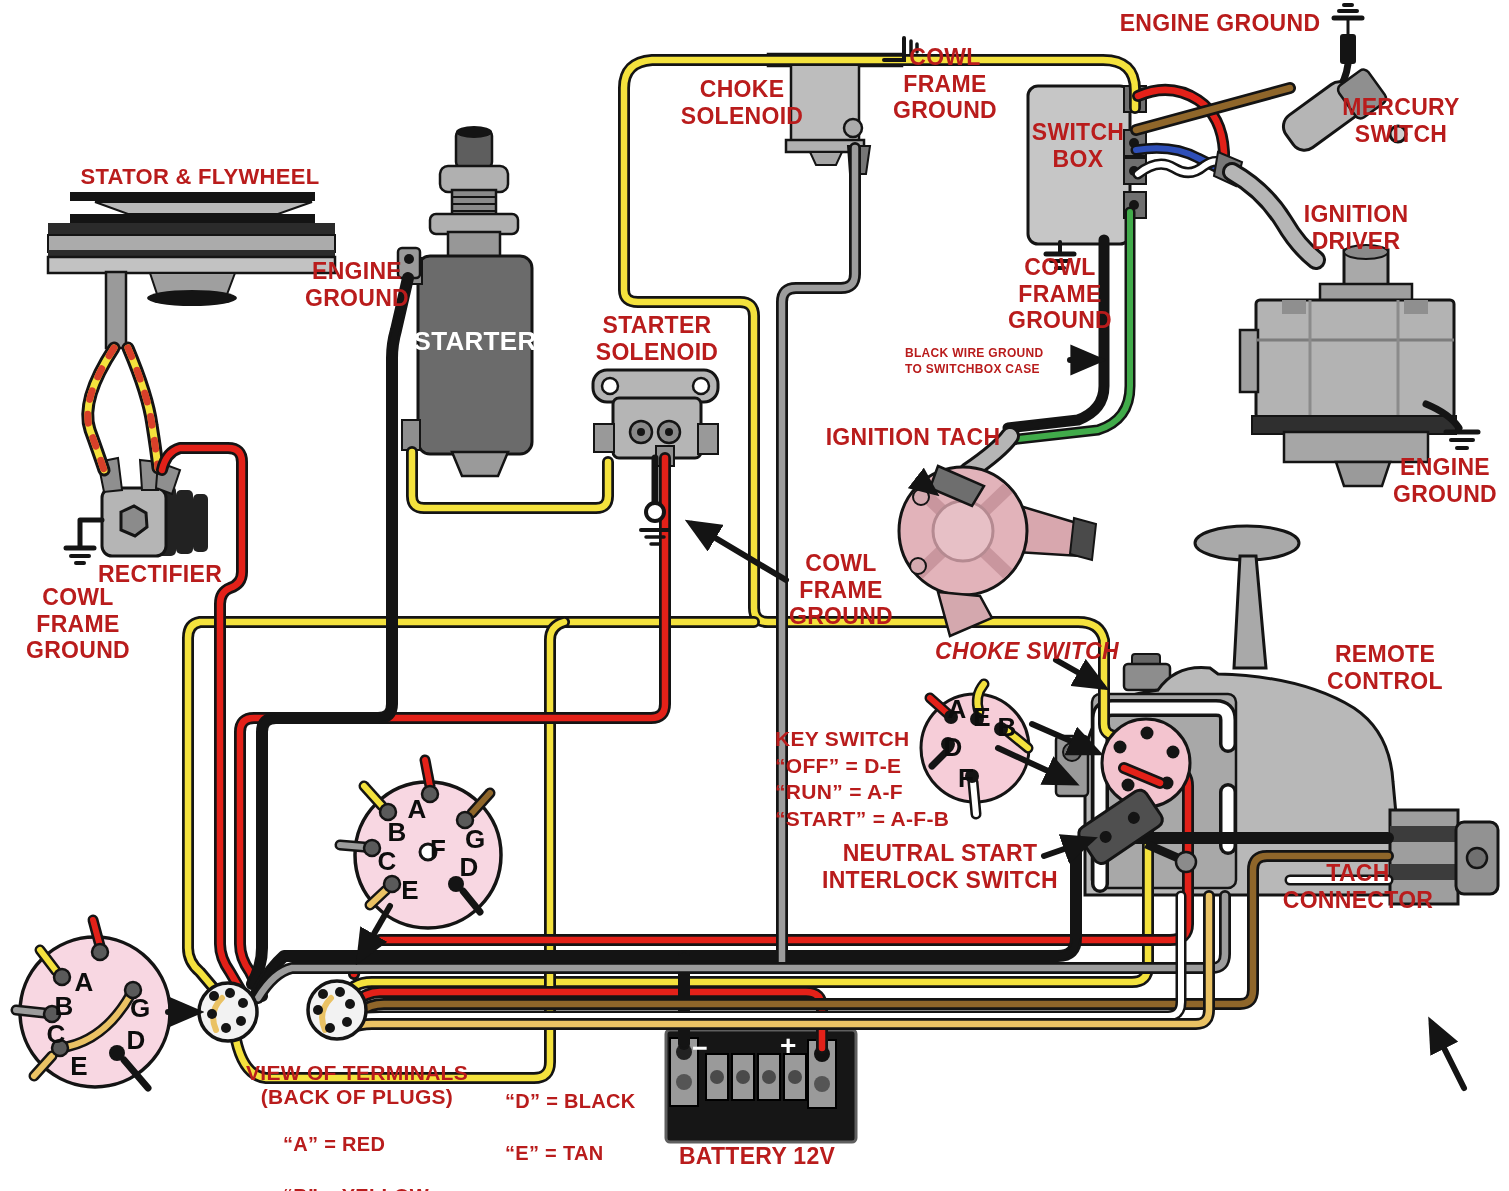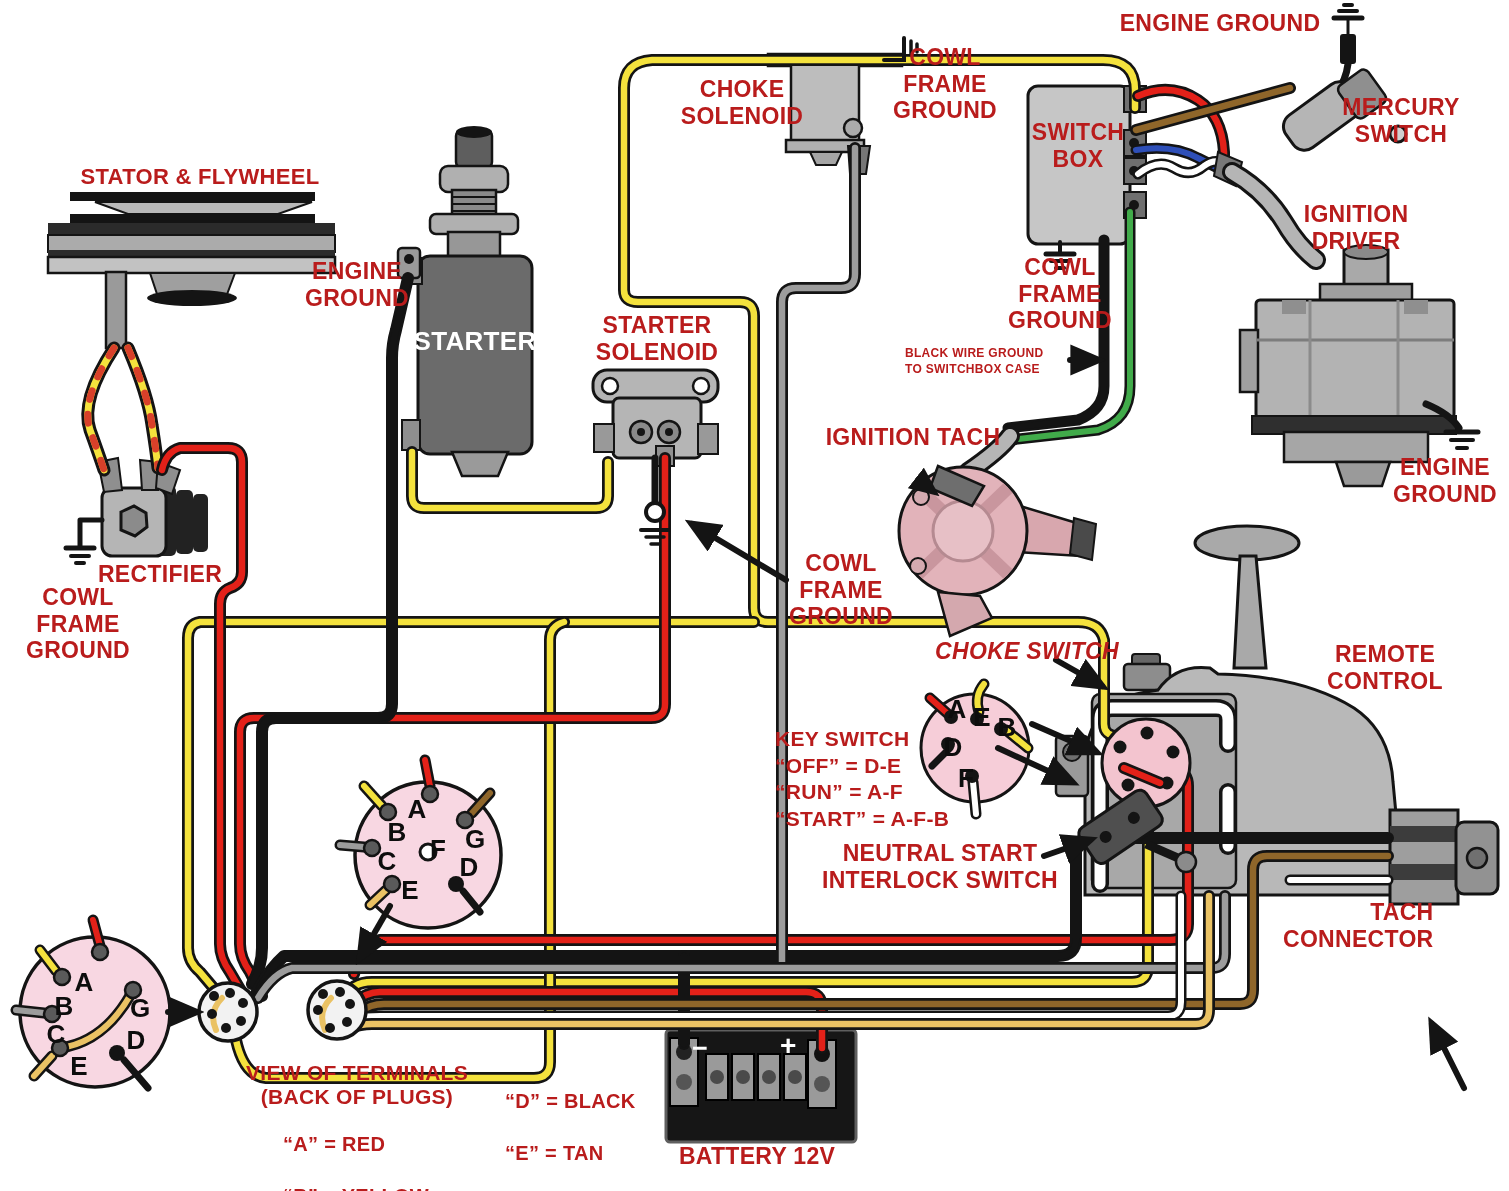--- a/index.html
+++ b/index.html
@@ -456,21 +456,21 @@
 FRAME
 GROUND</div>
   <div class="lbl" style="left:1027px;top:638px;font-style:italic;">CHOKE SWITCH</div>
   <div class="lbl leftalign" style="left:775px;top:726px;font-size:21px;line-height:1.27;">KEY SWITCH
 “OFF” = D-E
 “RUN” = A-F
 “START” = A-F-B</div>
   <div class="lbl" style="left:940px;top:840px;">NEUTRAL START
 INTERLOCK SWITCH</div>
   <div class="lbl" style="left:1385px;top:641px;">REMOTE CONTROL</div>
-  <div class="lbl" style="left:1358px;top:899px;text-align:right;">TACH CONNECTOR</div>
+  <div class="lbl" style="left:1358px;top:860px;">TACH CONNECTOR</div>
   <div class="lbl" style="left:357px;top:1061px;font-size:21px;">VIEW OF TERMINALS
 (BACK OF PLUGS)</div>
   <div class="lbl" style="left:757px;top:1143px;">BATTERY 12V</div>
 
   <div class="lbl legend" style="left:283px;top:1105px;">
     <div>“A” = RED</div>
     <div>“B” = YELLOW</div>
     
   </div>
   <div class="lbl legend" style="left:505px;top:1062px;">

